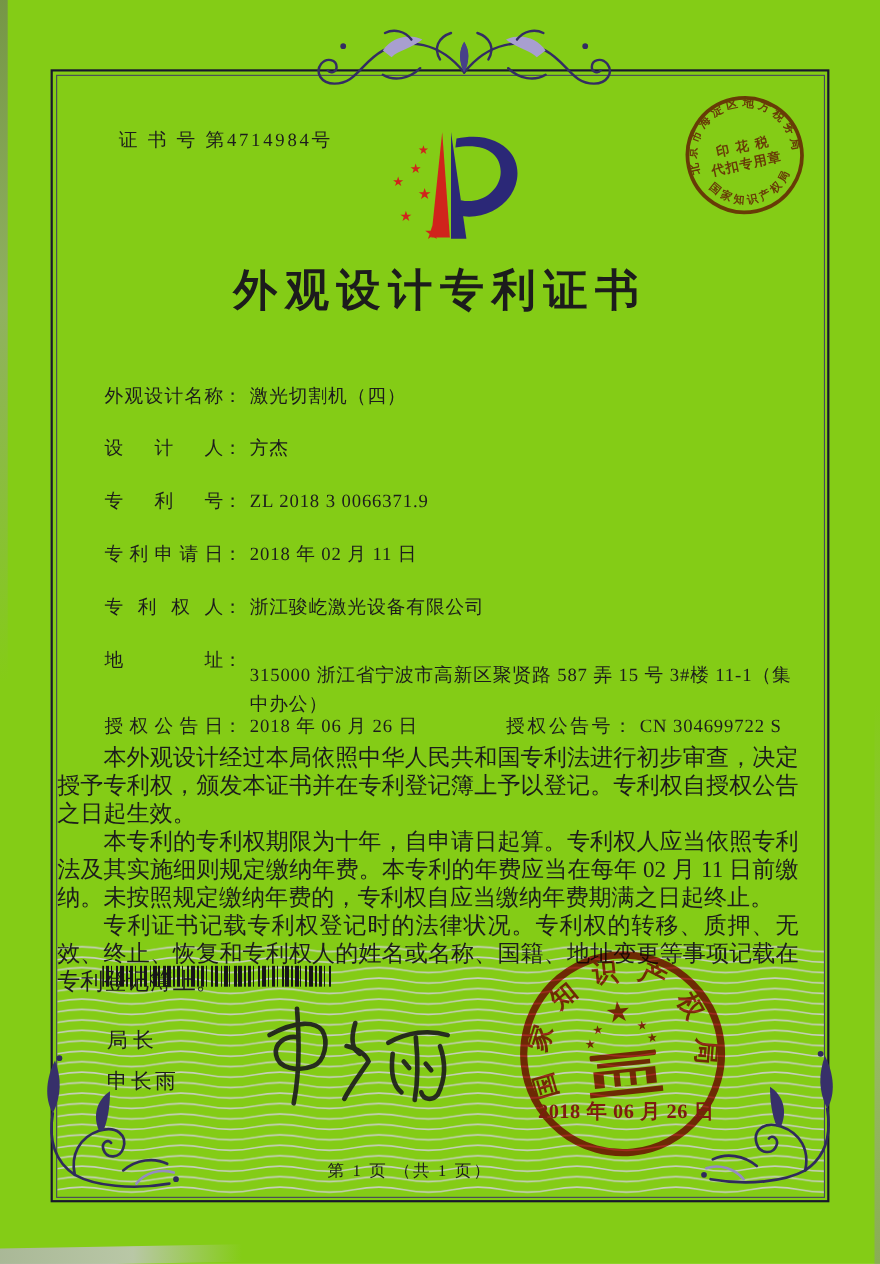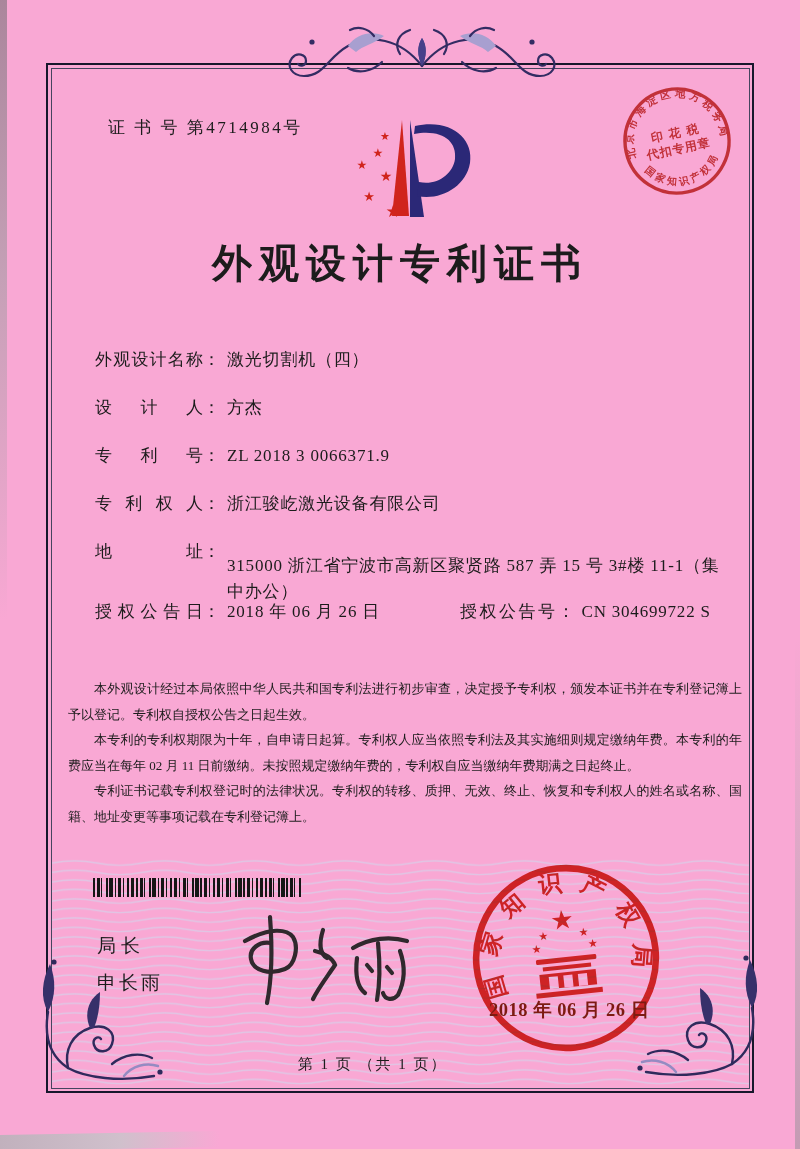--- a/index.html
+++ b/index.html
@@ -1,18 +1,18 @@
 <!DOCTYPE html>
 <html><head>
 <meta charset="utf-8">
 <style>
   html,body{margin:0;padding:0;}
   #page{
     position:relative; width:800px; height:1149px; overflow:hidden;
-    background:#f9a8d4; color:#1c1c1c;
+    background:#84cc16; color:#1c1c1c;
     font-family:"Liberation Serif","DejaVu Serif",serif;
   }
   
   .edge-left{position:absolute;left:0;top:0;width:7px;height:620px;
     background:linear-gradient(180deg,#6a6a6e 0%,#9a9a9e 45%,rgba(200,200,200,0) 100%);opacity:.55;}
   .edge-right{position:absolute;right:0;top:640px;width:5px;height:509px;
     background:linear-gradient(180deg,rgba(180,180,184,0) 0%,#a9a9ad 60%,#8e8e92 100%);opacity:.5;}
   .edge-bottom{position:absolute;left:0;top:1133px;width:220px;height:16px;
     background:linear-gradient(90deg,#b3b3b7 0%,#c6c6ca 55%,rgba(220,220,224,0) 100%);
     transform:skewY(-1deg);opacity:.8;}
@@ -35,21 +35,21 @@
   .fields{position:absolute;left:95px;top:347px;width:645px;font-size:17px;z-index:3;}
   .row{position:relative;height:26px;line-height:26px;margin-bottom:22px;white-space:nowrap;}
   .row-addr{height:52px;margin-bottom:8px;white-space:normal;}
   .lbl{display:inline-block;width:108px;text-align:justify;text-align-last:justify;vertical-align:top;font-family:Liberation Serif, serif;}
   .colon{display:inline-block;margin-right:7px;vertical-align:top;}
   .val{letter-spacing:.8px;vertical-align:top;margin-top:14px;}
   .val-addr{display:inline-block;width:505px;line-height:26px;letter-spacing:.8px;}
   .grant{position:absolute;left:365px;top:0;}
   .lbl2{letter-spacing:2.5px;}
   
-  .paras{position:absolute;left:68px;top:676px;width:674px;font-size:13px;
+  .paras{position:absolute;left:52px;top:676px;width:674px;font-size:21px;
     line-height:25.5px;text-align:justify;z-index:3;}
   .paras p{margin:0;text-indent:2em;}
   
   .barcode{position:absolute;left:93px;top:878px;width:208px;height:19px;z-index:3;
     background:repeating-linear-gradient(90deg,
       #161616 0 1.5px,transparent 1.5px 3.5px,
       #161616 3.5px 6.5px,transparent 6.5px 8px,
       #161616 8px 9px,transparent 9px 12.5px,
       #161616 12.5px 14.5px,transparent 14.5px 16px,
       #161616 16px 19.5px,transparent 19.5px 21.5px);}
@@ -152,20 +152,23 @@
 
   <div class="fields">
     <div class="row">
       <span class="lbl">外观设计名称</span><span class="colon">：</span><span class="val">激光切割机（四）</span>
     </div>
     <div class="row">
       <span class="lbl">设计人</span><span class="colon">：</span><span class="val">方杰</span>
     </div>
     <div class="row">
       <span class="lbl">专利号</span><span class="colon">：</span><span class="val">ZL 2018 3 0066371.9</span>
+    </div>
+    <div class="row">
+      <span class="lbl">专利申请日</span><span class="colon">：</span><span class="val">2018 年 02 月 11 日</span>
     </div>
     <div class="row">
       <span class="lbl">专利权人</span><span class="colon">：</span><span class="val">浙江骏屹激光设备有限公司</span>
     </div>
     <div class="row row-addr">
       <span class="lbl">地址</span><span class="colon">：</span><span class="val val-addr">315000 浙江省宁波市高新区聚贤路 587 弄 15 号 3#楼 11-1（集中办公）</span>
     </div>
     <div class="row">
       <span class="lbl">授权公告日</span><span class="colon">：</span><span class="val">2018 年 06 月 26 日</span>
       <span class="grant">

